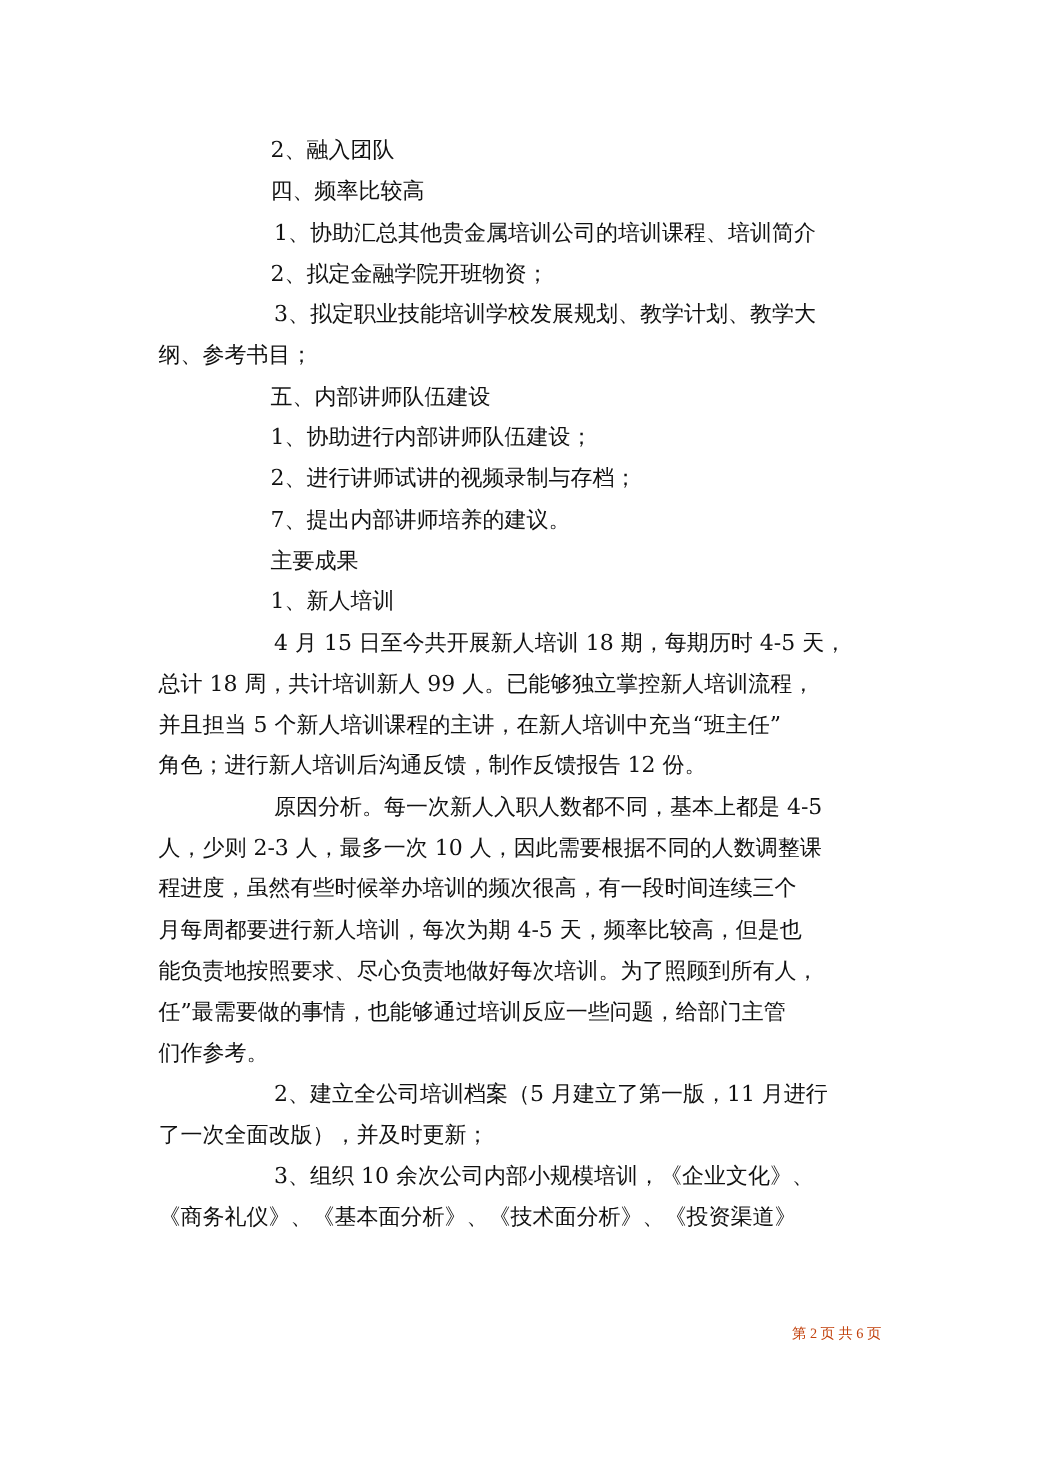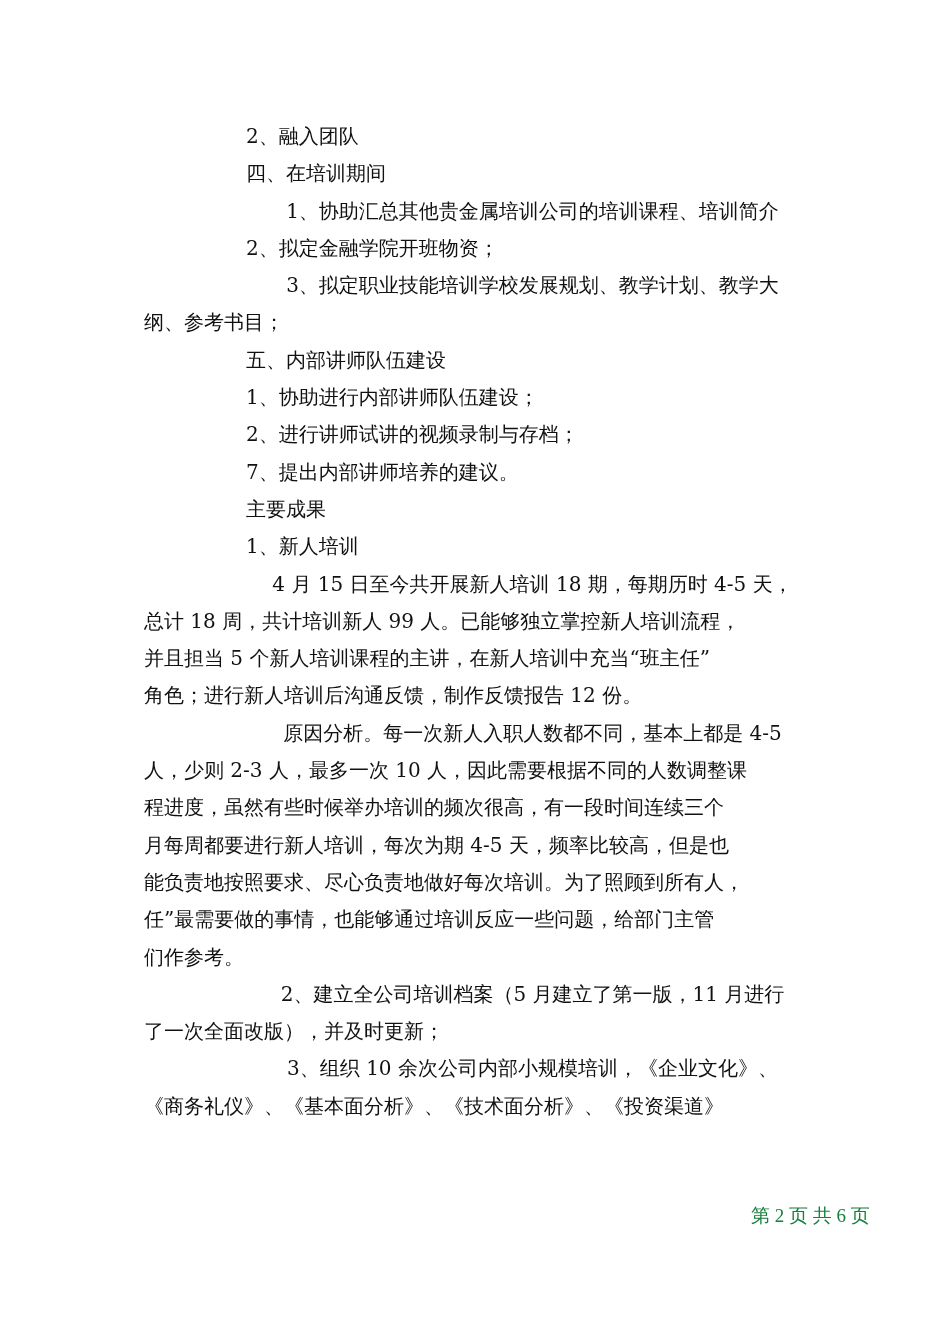--- a/index.html
+++ b/index.html
@@ -7,34 +7,34 @@
   .page {
     position: absolute; left: 0; top: 0; width: 950px; height: 1209px; background: #fff;
   }
   .content {
     position: absolute; left: 144px; top: 118px; width: 672px;
     font-family: "DejaVu Serif", "Liberation Serif", serif;
     font-size: 20px; line-height: 37.3px; color: #111;
   }
   .line { white-space: nowrap; height: 37.3px; }
   .i1 { padding-left: 102px; }
-  .i2 { padding-left: 105px; text-align: center; }
+  .i2 { padding-left: 105px; }
   .footer {
     position: absolute; left: 720px; top: 1203px;
     font-family: "Liberation Serif", "DejaVu Serif", serif;
-    font-size: 19px; color: #15803d; margin-left: 31px;
+    font-size: 13px; color: #c2410c;
   }
 </style>
 </head>
 <body>
 
 <div class="page">
   <div class="content" id="content">
       <div class="line i1">2、融入团队</div>
-      <div class="line i1">四、在培训期间</div>
+      <div class="line i1">四、频率比较高</div>
       <div class="line i2">1、协助汇总其他贵金属培训公司的培训课程、培训简介</div>
       <div class="line i1">2、拟定金融学院开班物资；</div>
       <div class="line i2">3、拟定职业技能培训学校发展规划、教学计划、教学大</div>
       <div class="line ">纲、参考书目；</div>
       <div class="line i1">五、内部讲师队伍建设</div>
       <div class="line i1">1、协助进行内部讲师队伍建设；</div>
       <div class="line i1">2、进行讲师试讲的视频录制与存档；</div>
       <div class="line i1">7、提出内部讲师培养的建议。</div>
       <div class="line i1">主要成果</div>
       <div class="line i1">1、新人培训</div>

